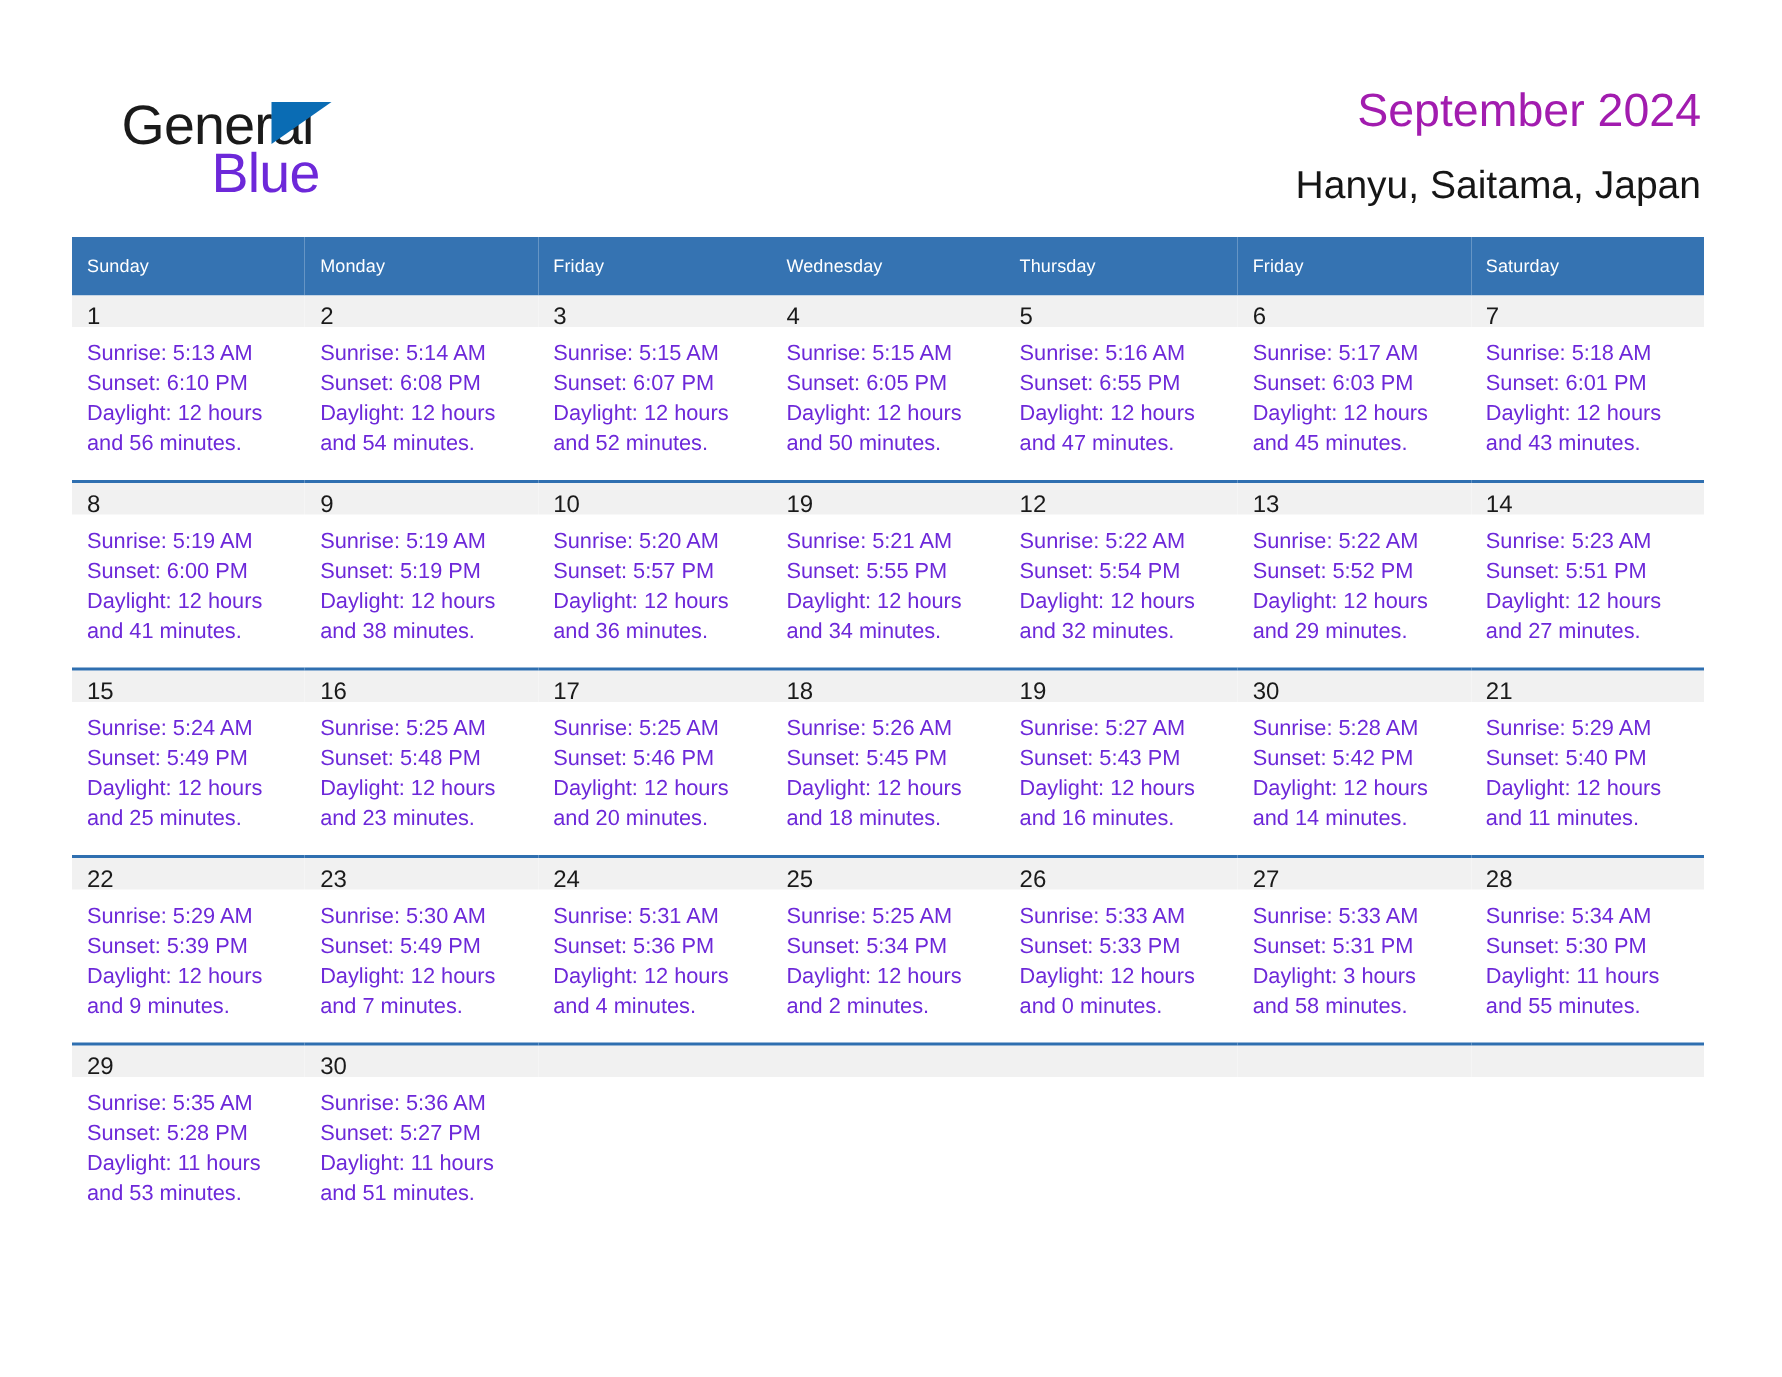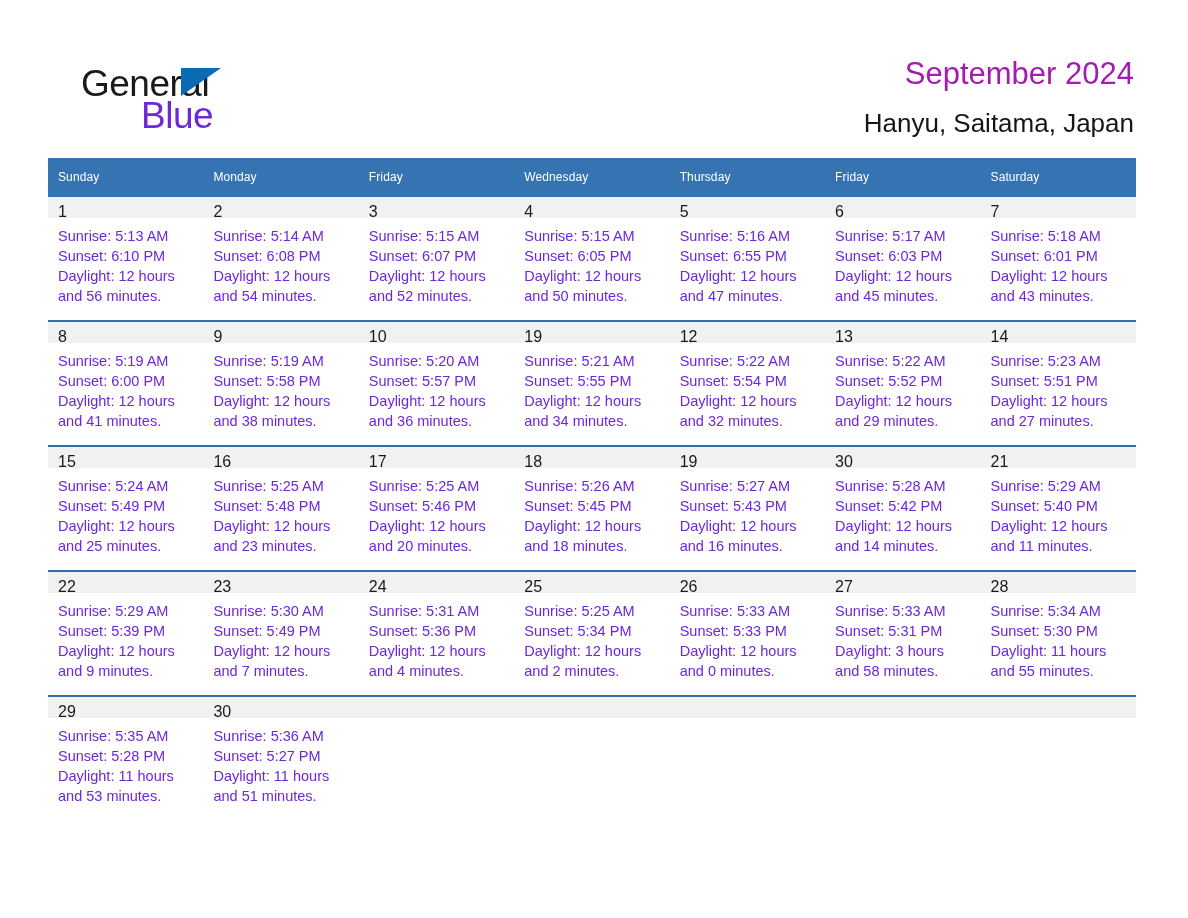--- a/index.html
+++ b/index.html
@@ -242,21 +242,21 @@
               <div class="details">
                 <div>Sunrise: 5:19 AM</div>
                 <div>Sunset: 6:00 PM</div>
                 <div class="daylight-wrap">Daylight: 12 hours and 41 minutes.</div>
               </div>
             </td>
             <td>
               <div class="daynum">9</div>
               <div class="details">
                 <div>Sunrise: 5:19 AM</div>
-                <div>Sunset: 5:58 PM</div>
+                <div>Sunset: 5:19 PM</div>
                 <div class="daylight-wrap">Daylight: 12 hours and 38 minutes.</div>
               </div>
             </td>
             <td>
               <div class="daynum">10</div>
               <div class="details">
                 <div>Sunrise: 5:20 AM</div>
                 <div>Sunset: 5:57 PM</div>
                 <div class="daylight-wrap">Daylight: 12 hours and 36 minutes.</div>
               </div>

